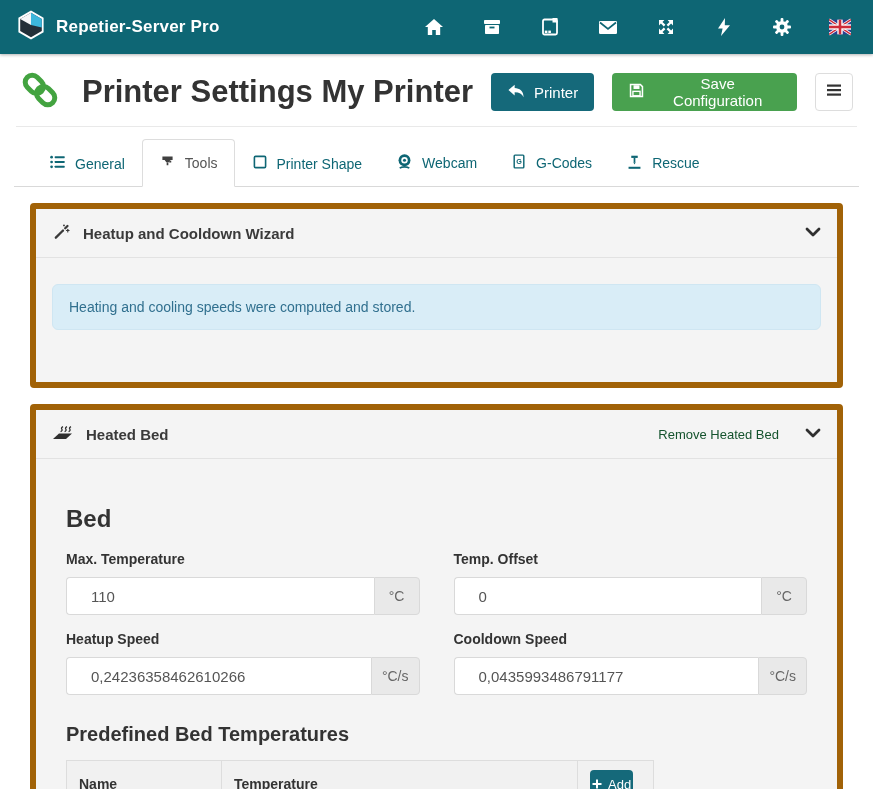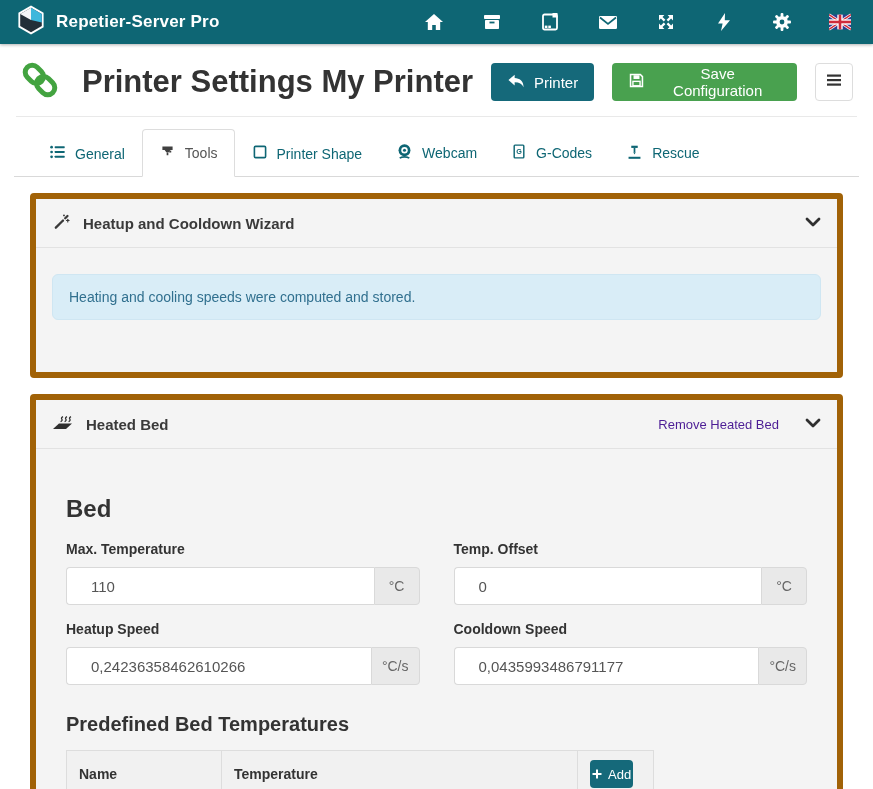--- a/index.html
+++ b/index.html
@@ -1,20 +1,20 @@
 <!DOCTYPE html>
 <html><head>
 <meta charset="utf-8">
 <style>
   * { margin:0; padding:0; box-sizing:border-box; }
   html,body { width:873px; height:789px; overflow:hidden; background:#fff;
     font-family:"Liberation Sans", sans-serif; color:#333; }
 
   
-  .navbar { height:44px; background:#0e6674; display:flex; align-items:center;
+  .navbar { height:54px; background:#0e6674; display:flex; align-items:center;
     padding:0 16px; box-shadow:0 1px 3px rgba(0,0,0,.3); }
   .brand { display:flex; align-items:center; gap:10px; }
   .brand-text { color:#fff; font-size:17px; font-weight:bold; letter-spacing:.2px; }
   .nav-icons { margin-left:auto; display:flex; align-items:center; gap:36px; padding-right:6px; }
   .nav-ic { width:22px; height:20px; display:flex; align-items:center; justify-content:center; cursor:pointer; }
 
   
   .page-wrap { padding:0 14px; }
   .page-head { display:flex; align-items:center; padding:16px 6px 12px 6px; }
   .page-title { font-size:31px; font-weight:600; color:#333; margin-left:22px; margin-right:18px; white-space:nowrap; }
@@ -34,21 +34,21 @@
     color:#0e6674; cursor:pointer; border:1px solid transparent; margin-bottom:-1px; }
   .tab.active { background:#fff; border:1px solid #ddd; border-bottom-color:#fff;
     border-radius:4px 4px 0 0; color:#555; }
 
   
   .panel { margin:16px 16px; border:6px solid #a16207; border-radius:4px; background:#f4f4f4; overflow:hidden; }
   .panel-head { display:flex; align-items:center; gap:12px; height:49px; padding:0 16px;
     border-bottom:1px solid #e2e2e2; cursor:pointer; }
   .panel-title { font-size:15px; font-weight:bold; color:#3a3a3a; }
   .spacer { flex:1; }
-  .remove-link { font-size:13px; color:#4c1d95; margin-right:14px; cursor:pointer; }
+  .remove-link { font-size:13px; color:#14532d; margin-right:14px; cursor:pointer; }
 
   .wizard-body { padding:26px 16px 52px 16px; }
   .alert-info { background:#d9edf7; border:1px solid #cfe6f2; border-radius:6px;
     padding:14px 16px; color:#31708f; font-size:14px; }
 
   .bed-body { padding:0 30px 46px 30px; }
   .bed-h2 { font-size:24px; font-weight:600; color:#333; margin:46px 0 18px 0; }
   .form-grid { display:grid; grid-template-columns:1fr 1fr; column-gap:34px; row-gap:16px; }
   .fld label { display:block; font-size:14px; font-weight:bold; color:#333; margin-bottom:10px; }
   .igroup { display:flex; width:100%; }

